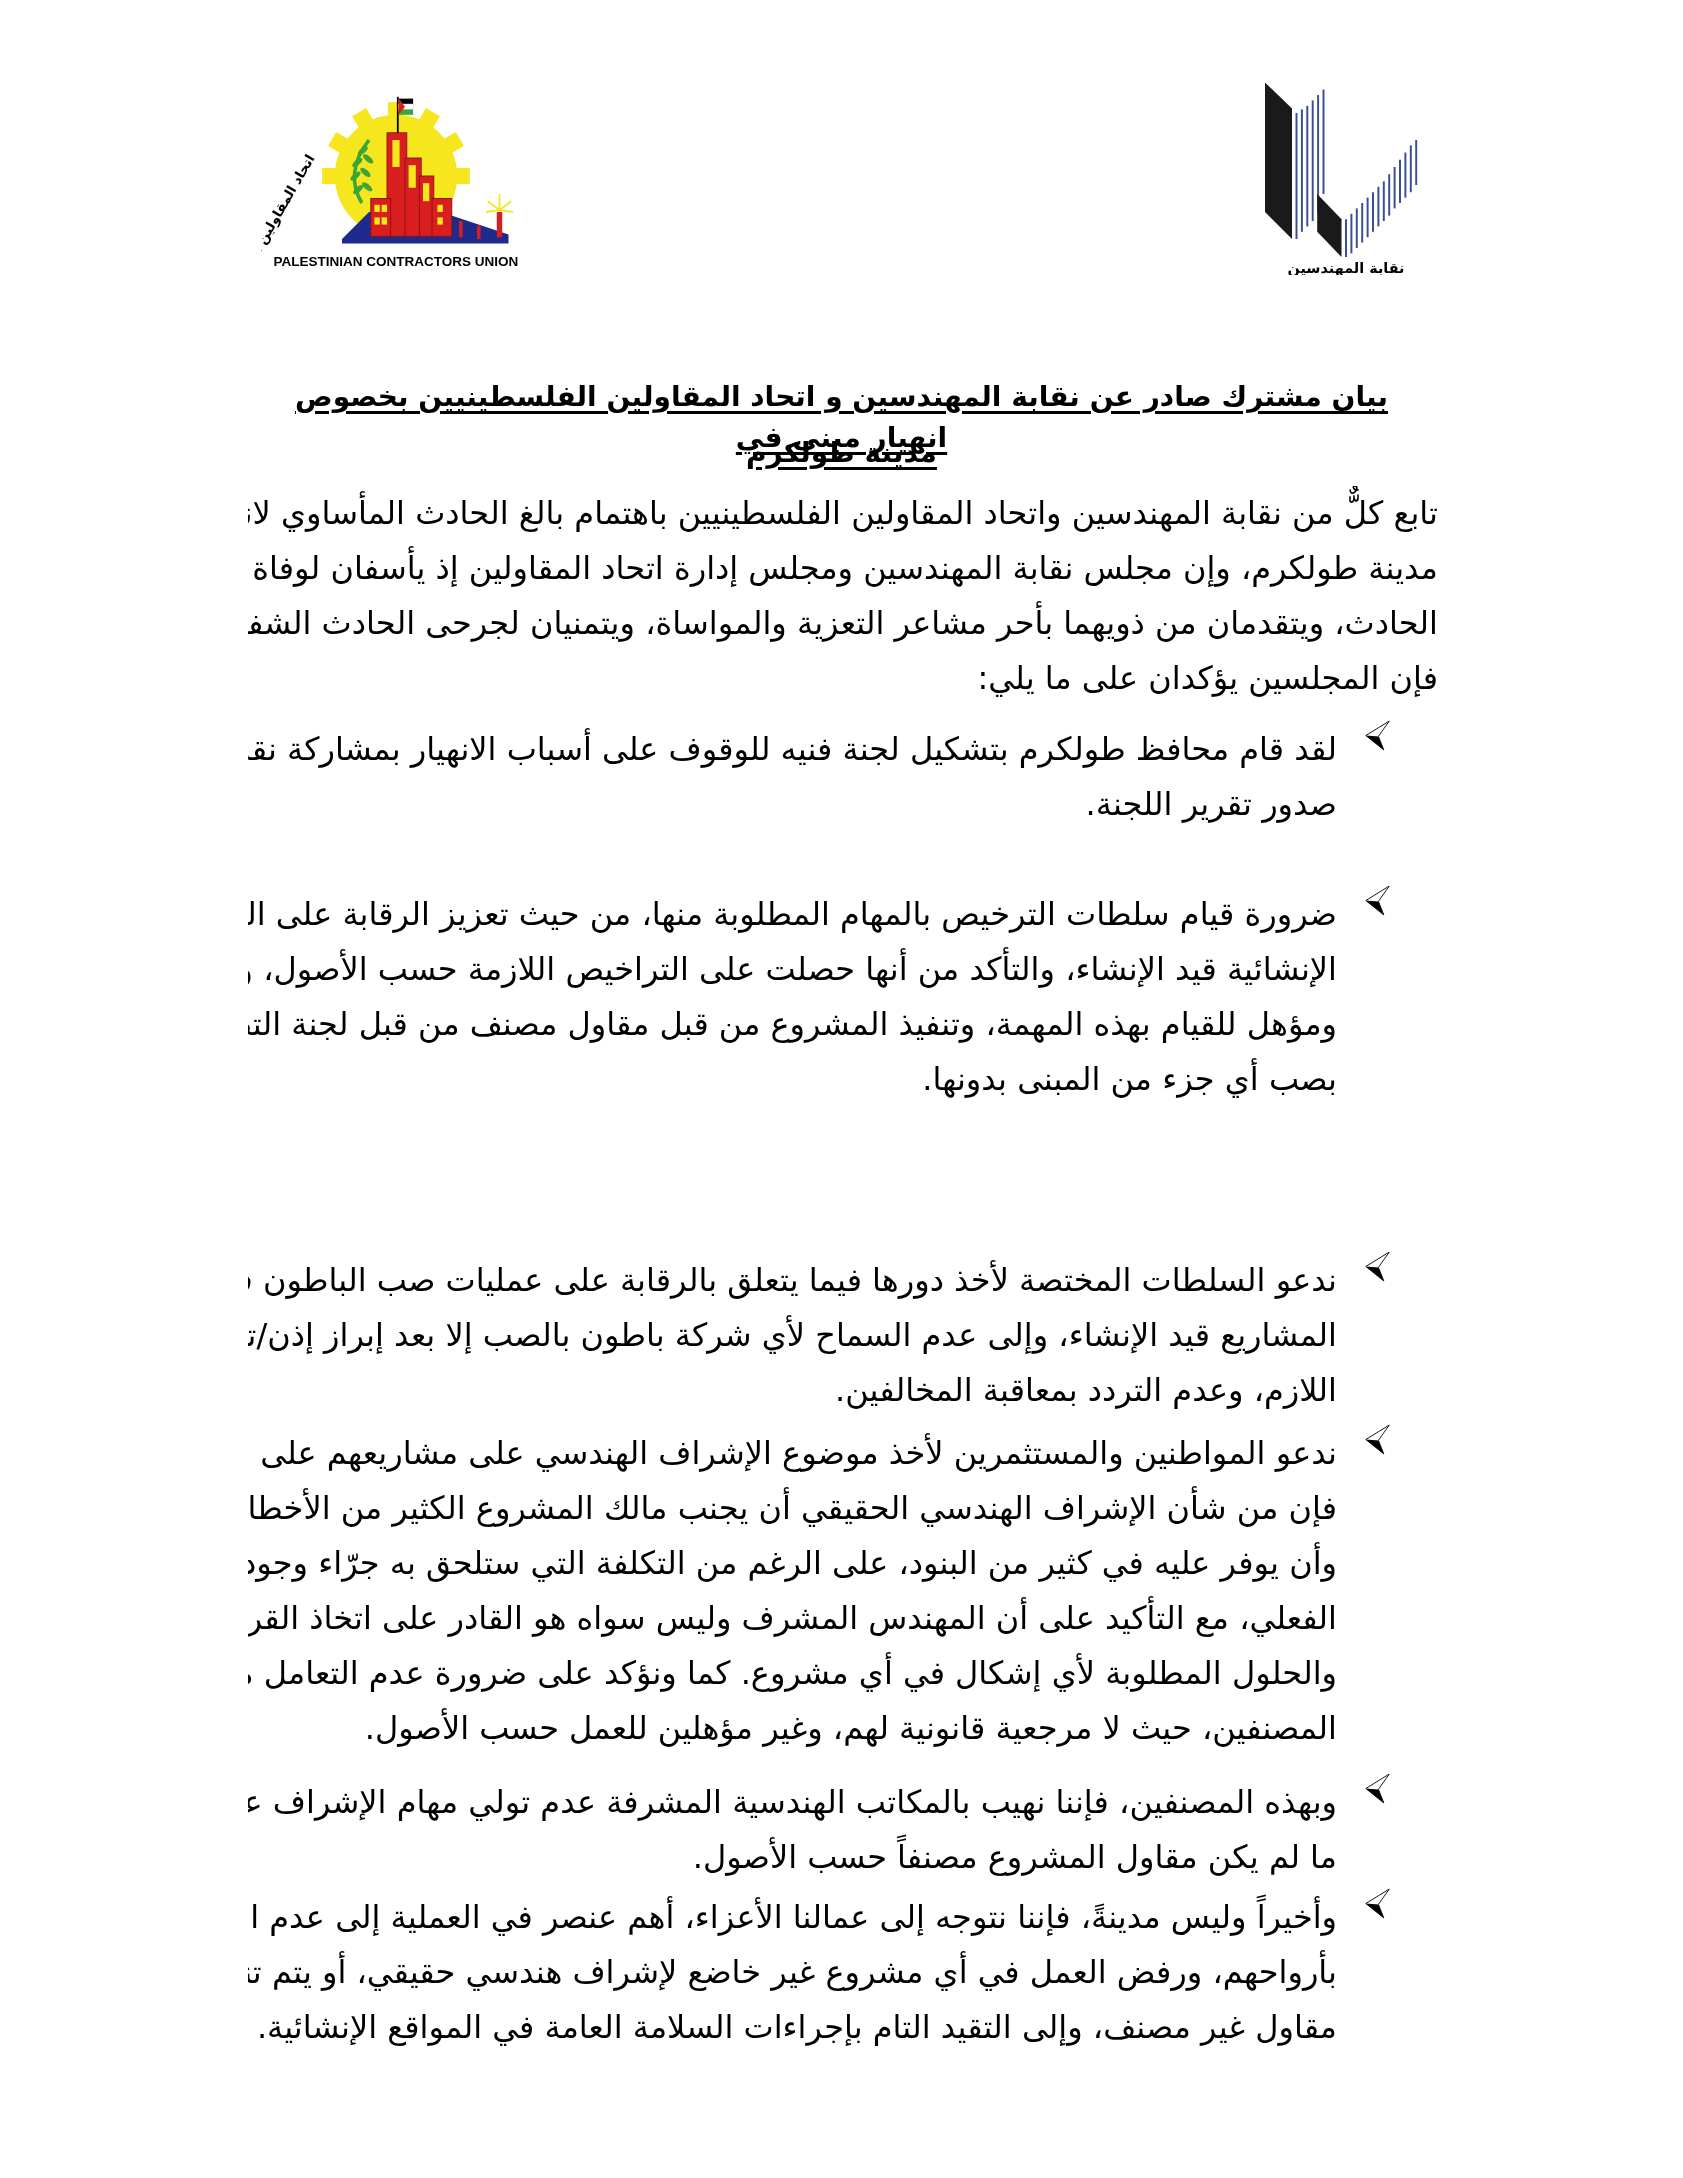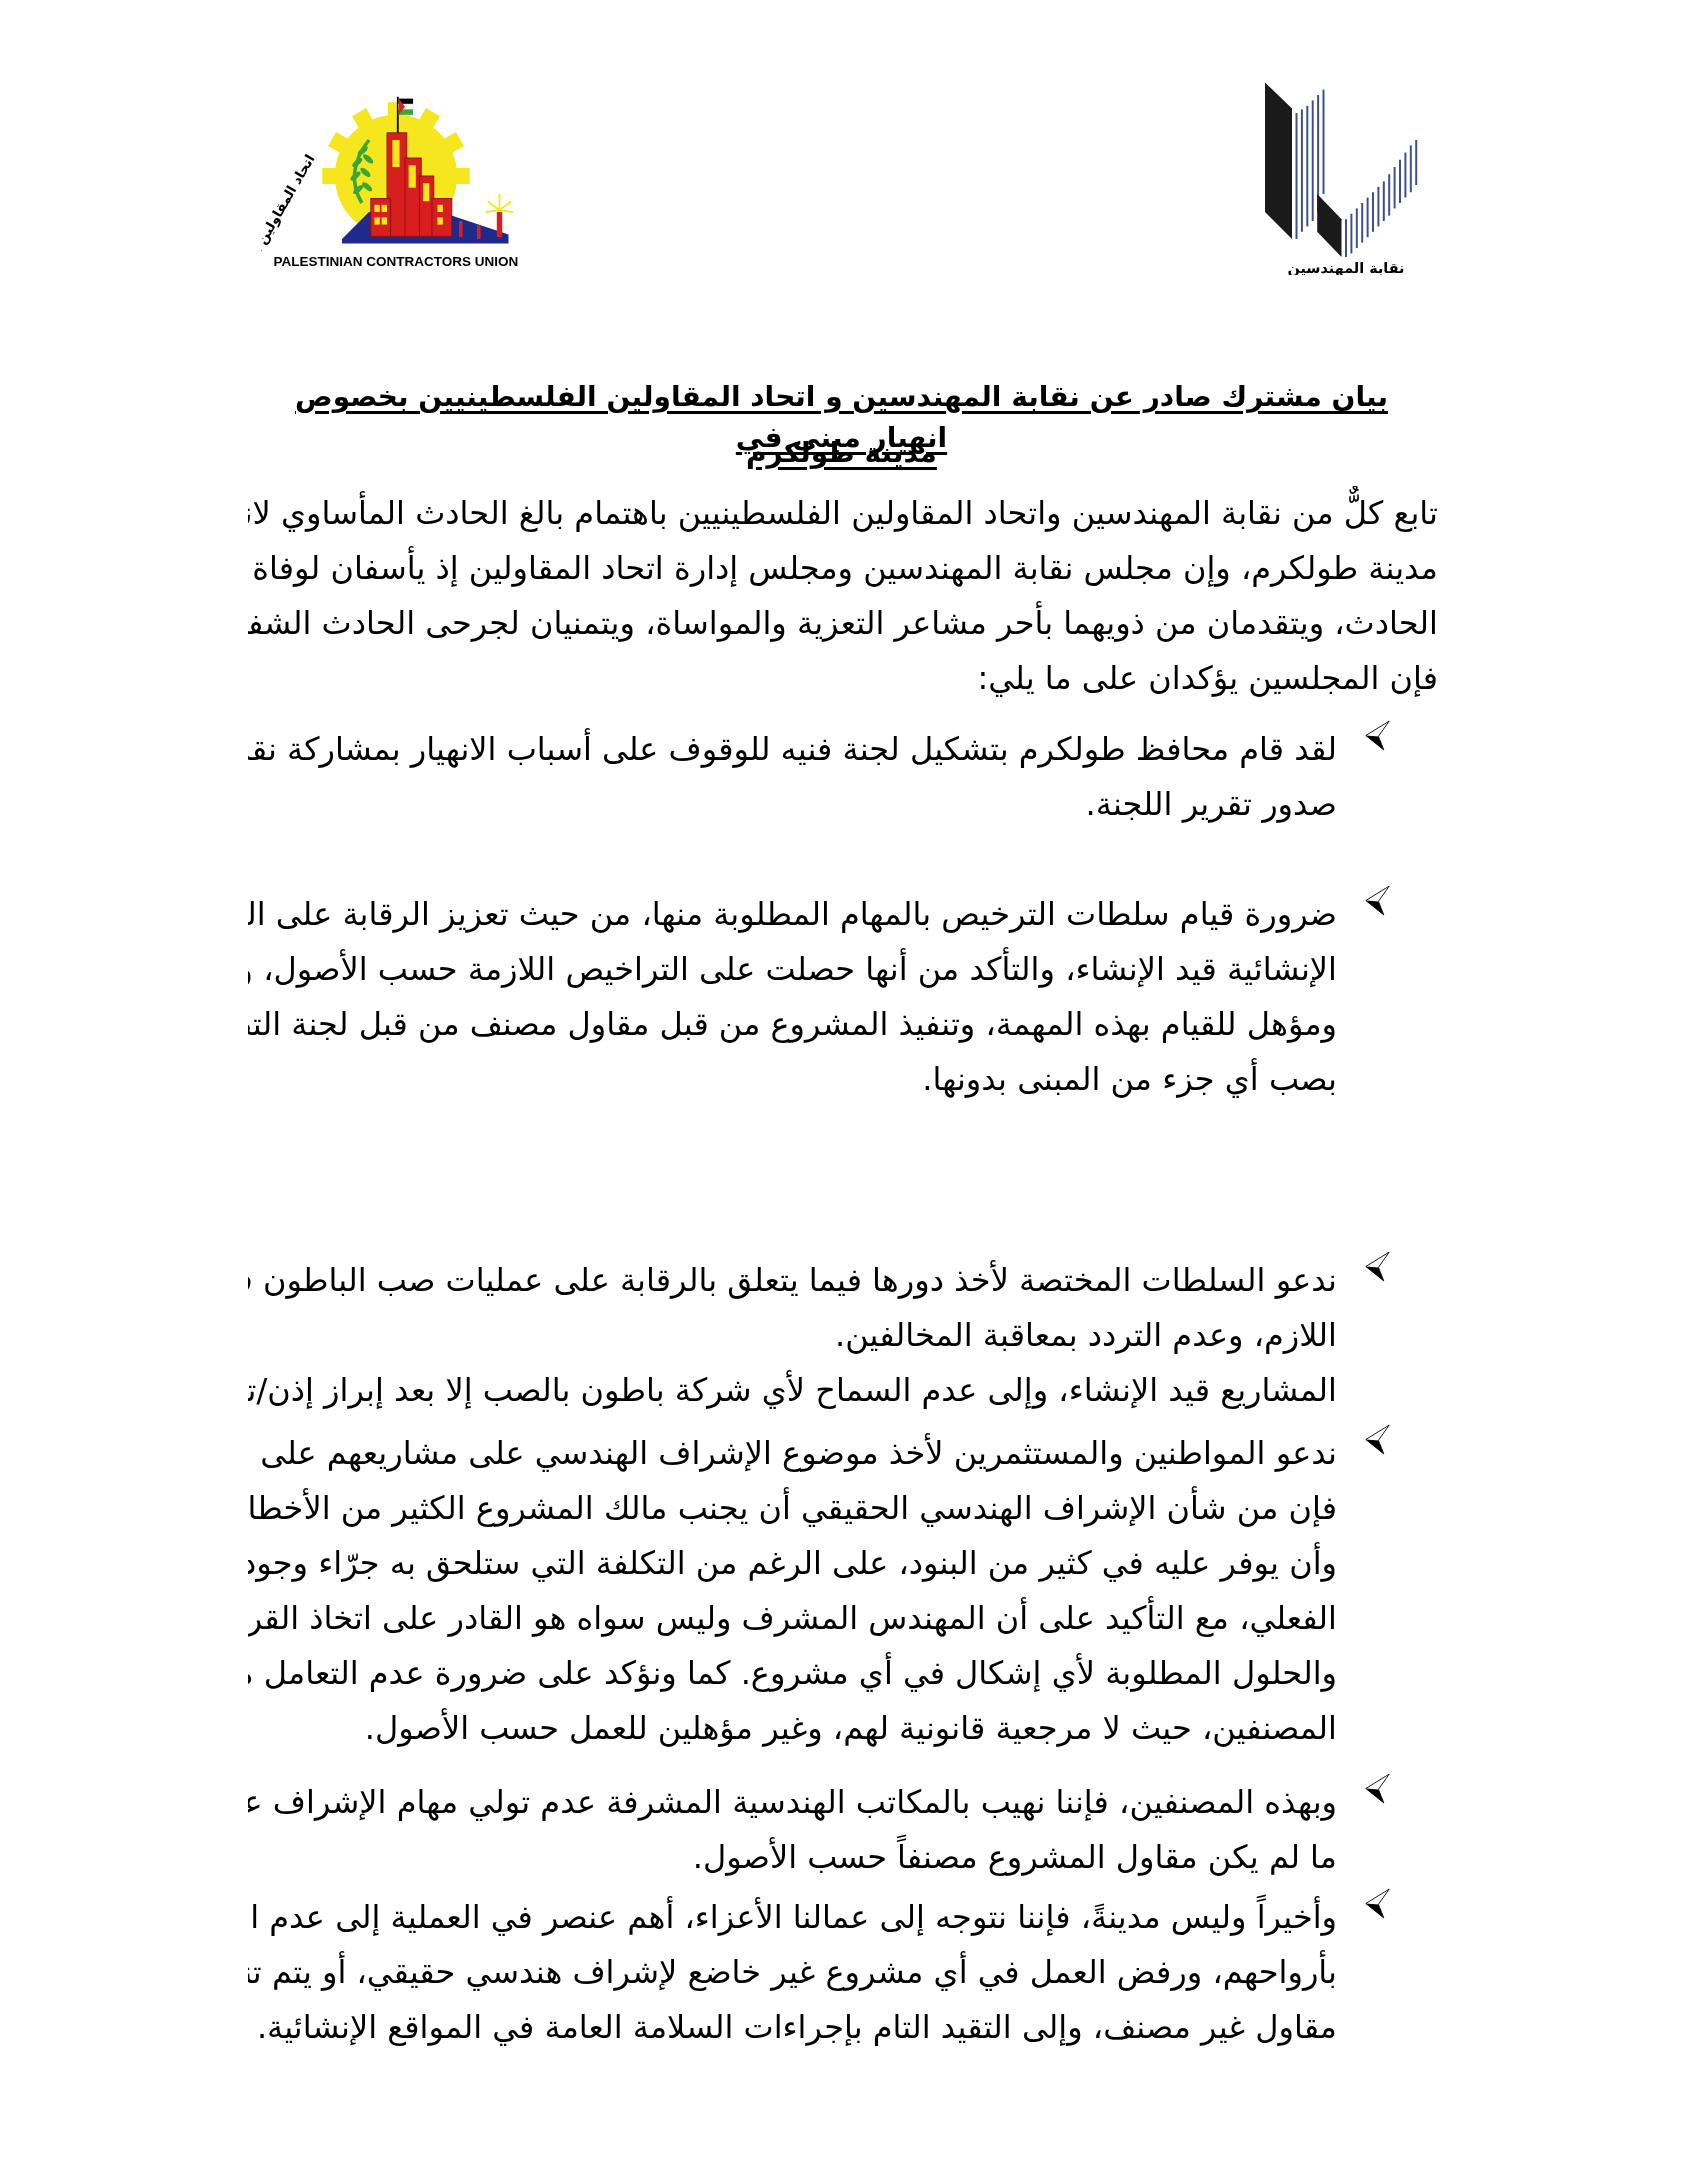--- a/index.html
+++ b/index.html
@@ -201,22 +201,22 @@
   </div>
 </div>
 
 <div class="bullet-item" style="top:1237px;">
   <svg class="bullet-glyph" viewBox="0 0 30 34">
     <polygon points="28,1 2,17 22,33 16,18" fill="#fff" stroke="#000" stroke-width="1"></polygon>
     <polygon points="2,17 22,33 16,18" fill="#000"></polygon>
   </svg>
   <div class="lines">
     <span class="line">ندعو السلطات المختصة لأخذ دورها فيما يتعلق بالرقابة على عمليات صب الباطون في مختلف</span>
+    <span class="line">المشاريع قيد الإنشاء، وإلى عدم السماح لأي شركة باطون بالصب إلا بعد إبراز إذن/تصريح الصب</span>
     <span class="line last">اللازم، وعدم التردد بمعاقبة المخالفين.</span>
-    <span class="line">المشاريع قيد الإنشاء، وإلى عدم السماح لأي شركة باطون بالصب إلا بعد إبراز إذن/تصريح الصب</span>
   </div>
 </div>
 
 <div class="bullet-item" style="top:1410px;">
   <svg class="bullet-glyph" viewBox="0 0 30 34">
     <polygon points="28,1 2,17 22,33 16,18" fill="#fff" stroke="#000" stroke-width="1"></polygon>
     <polygon points="2,17 22,33 16,18" fill="#000"></polygon>
   </svg>
   <div class="lines">
     <span class="line">ندعو المواطنين والمستثمرين لأخذ موضوع الإشراف الهندسي على مشاريعهم على محمل الجد،</span>

